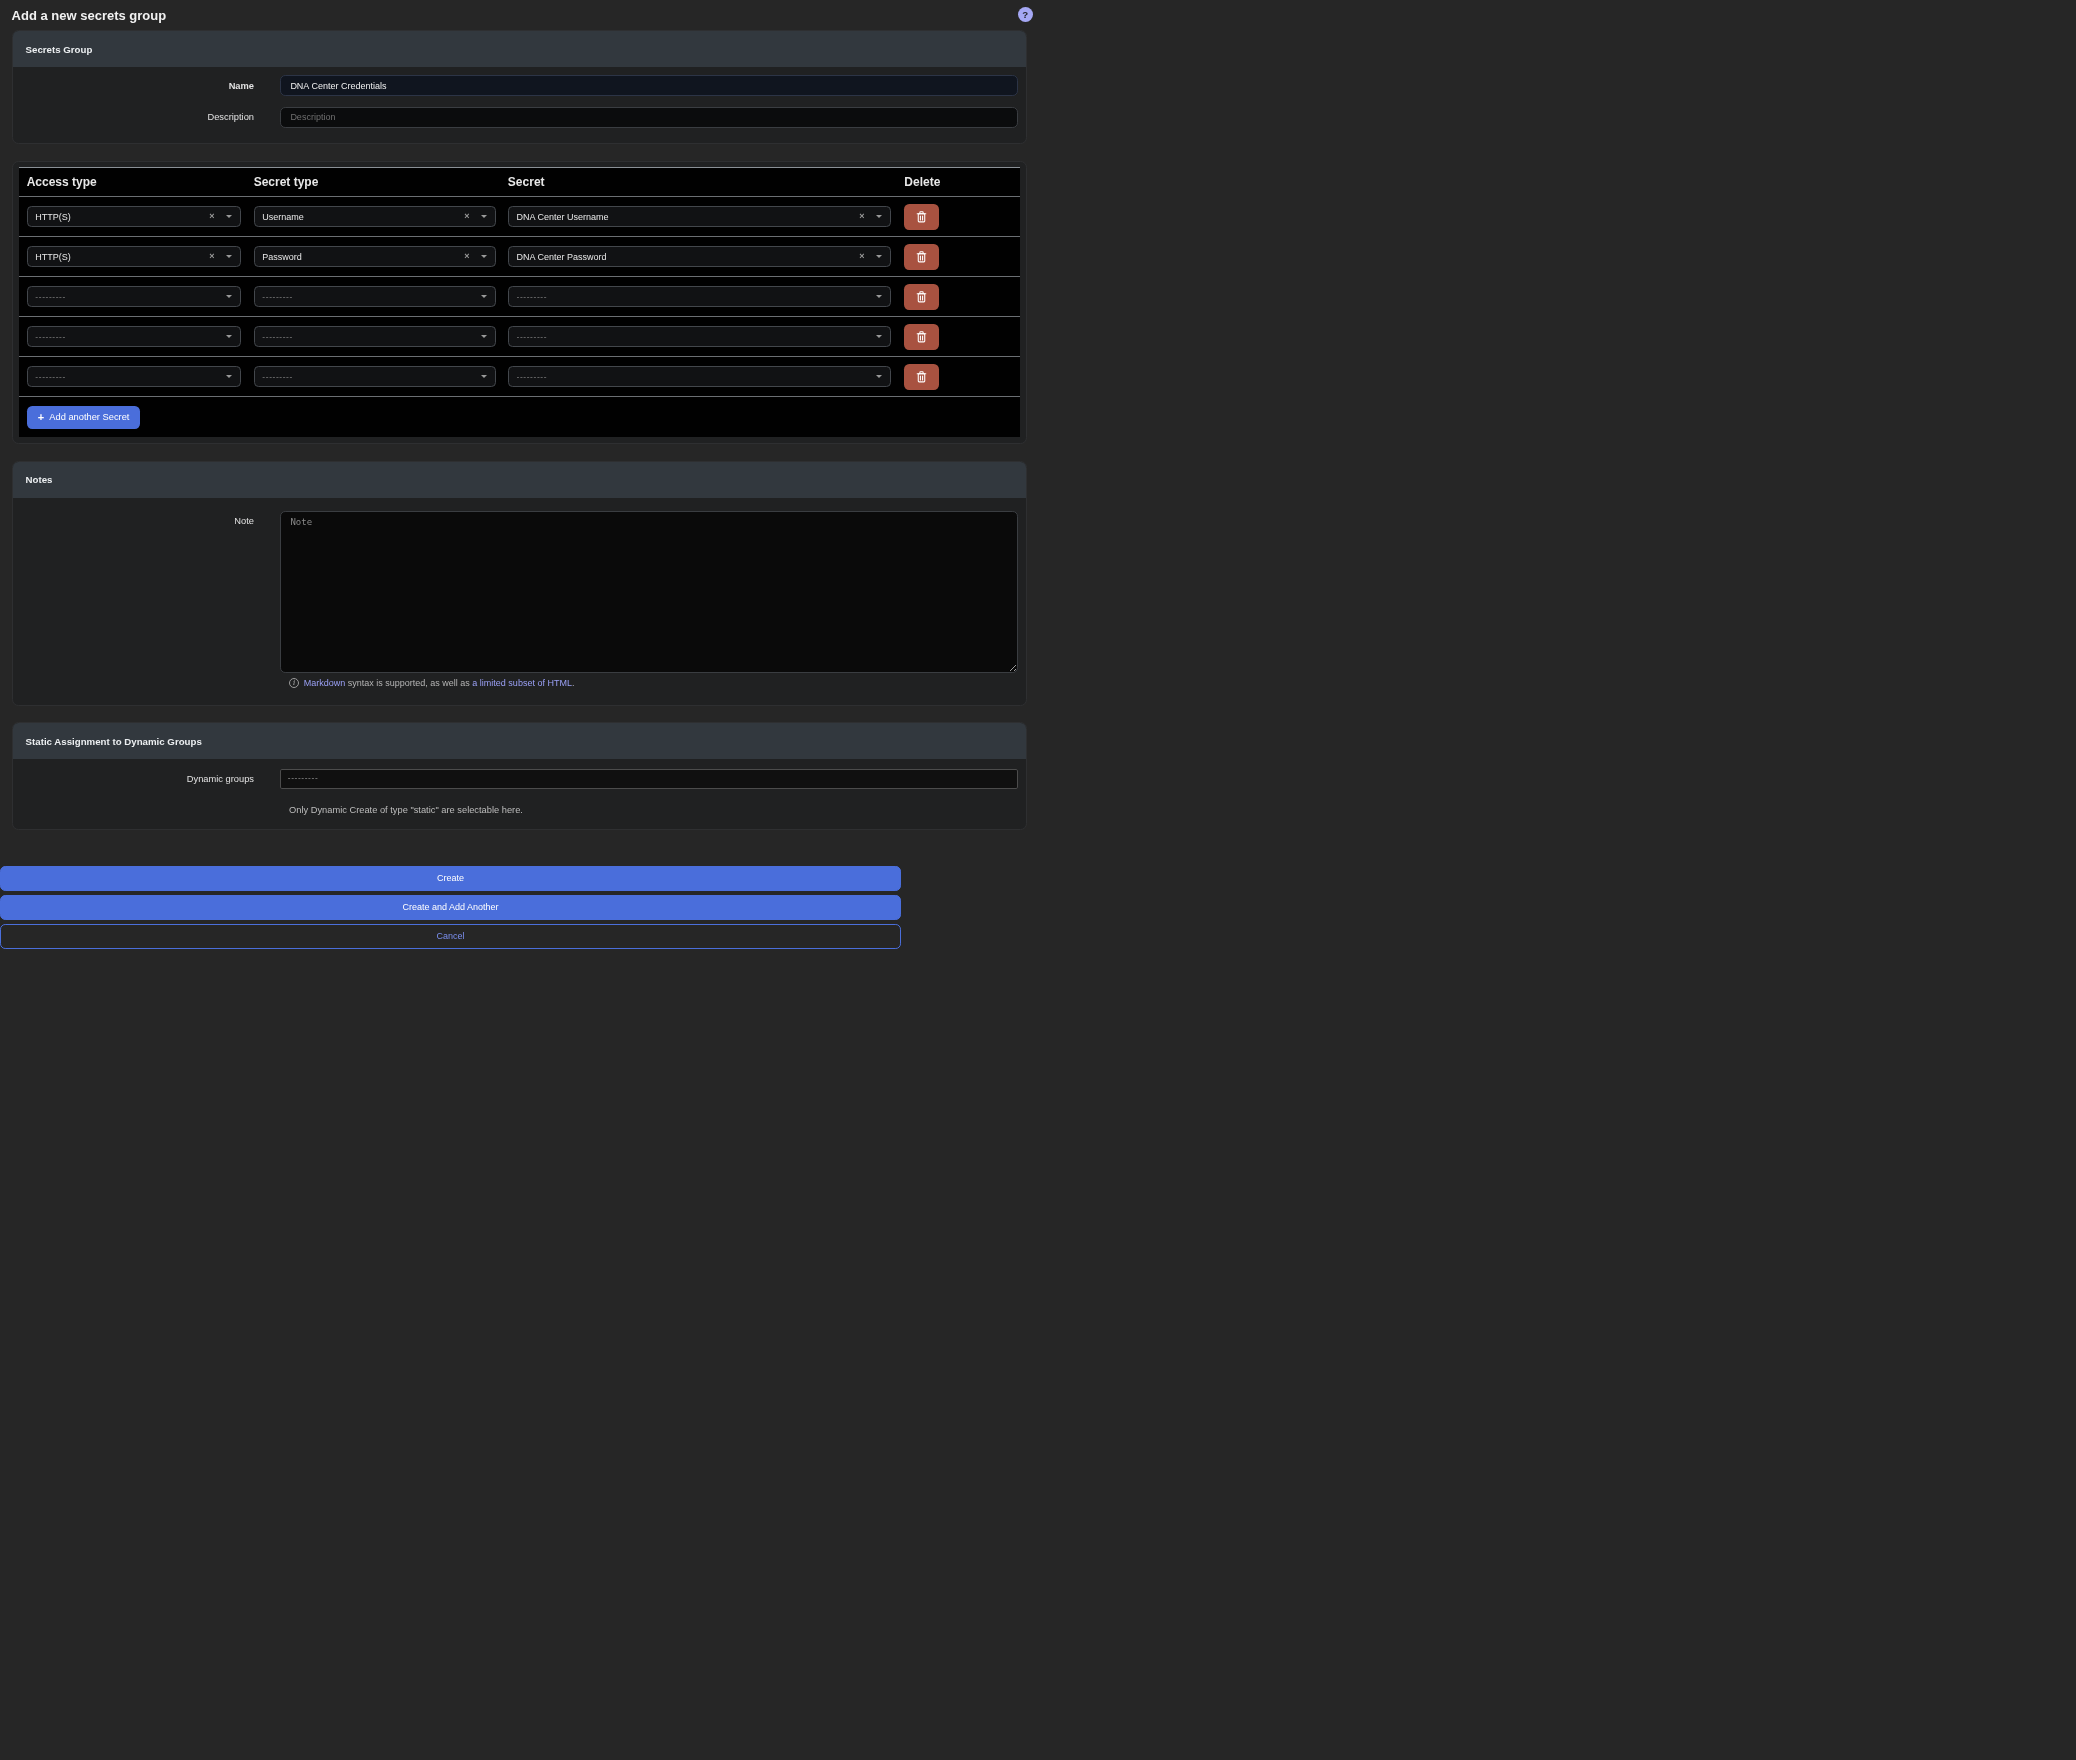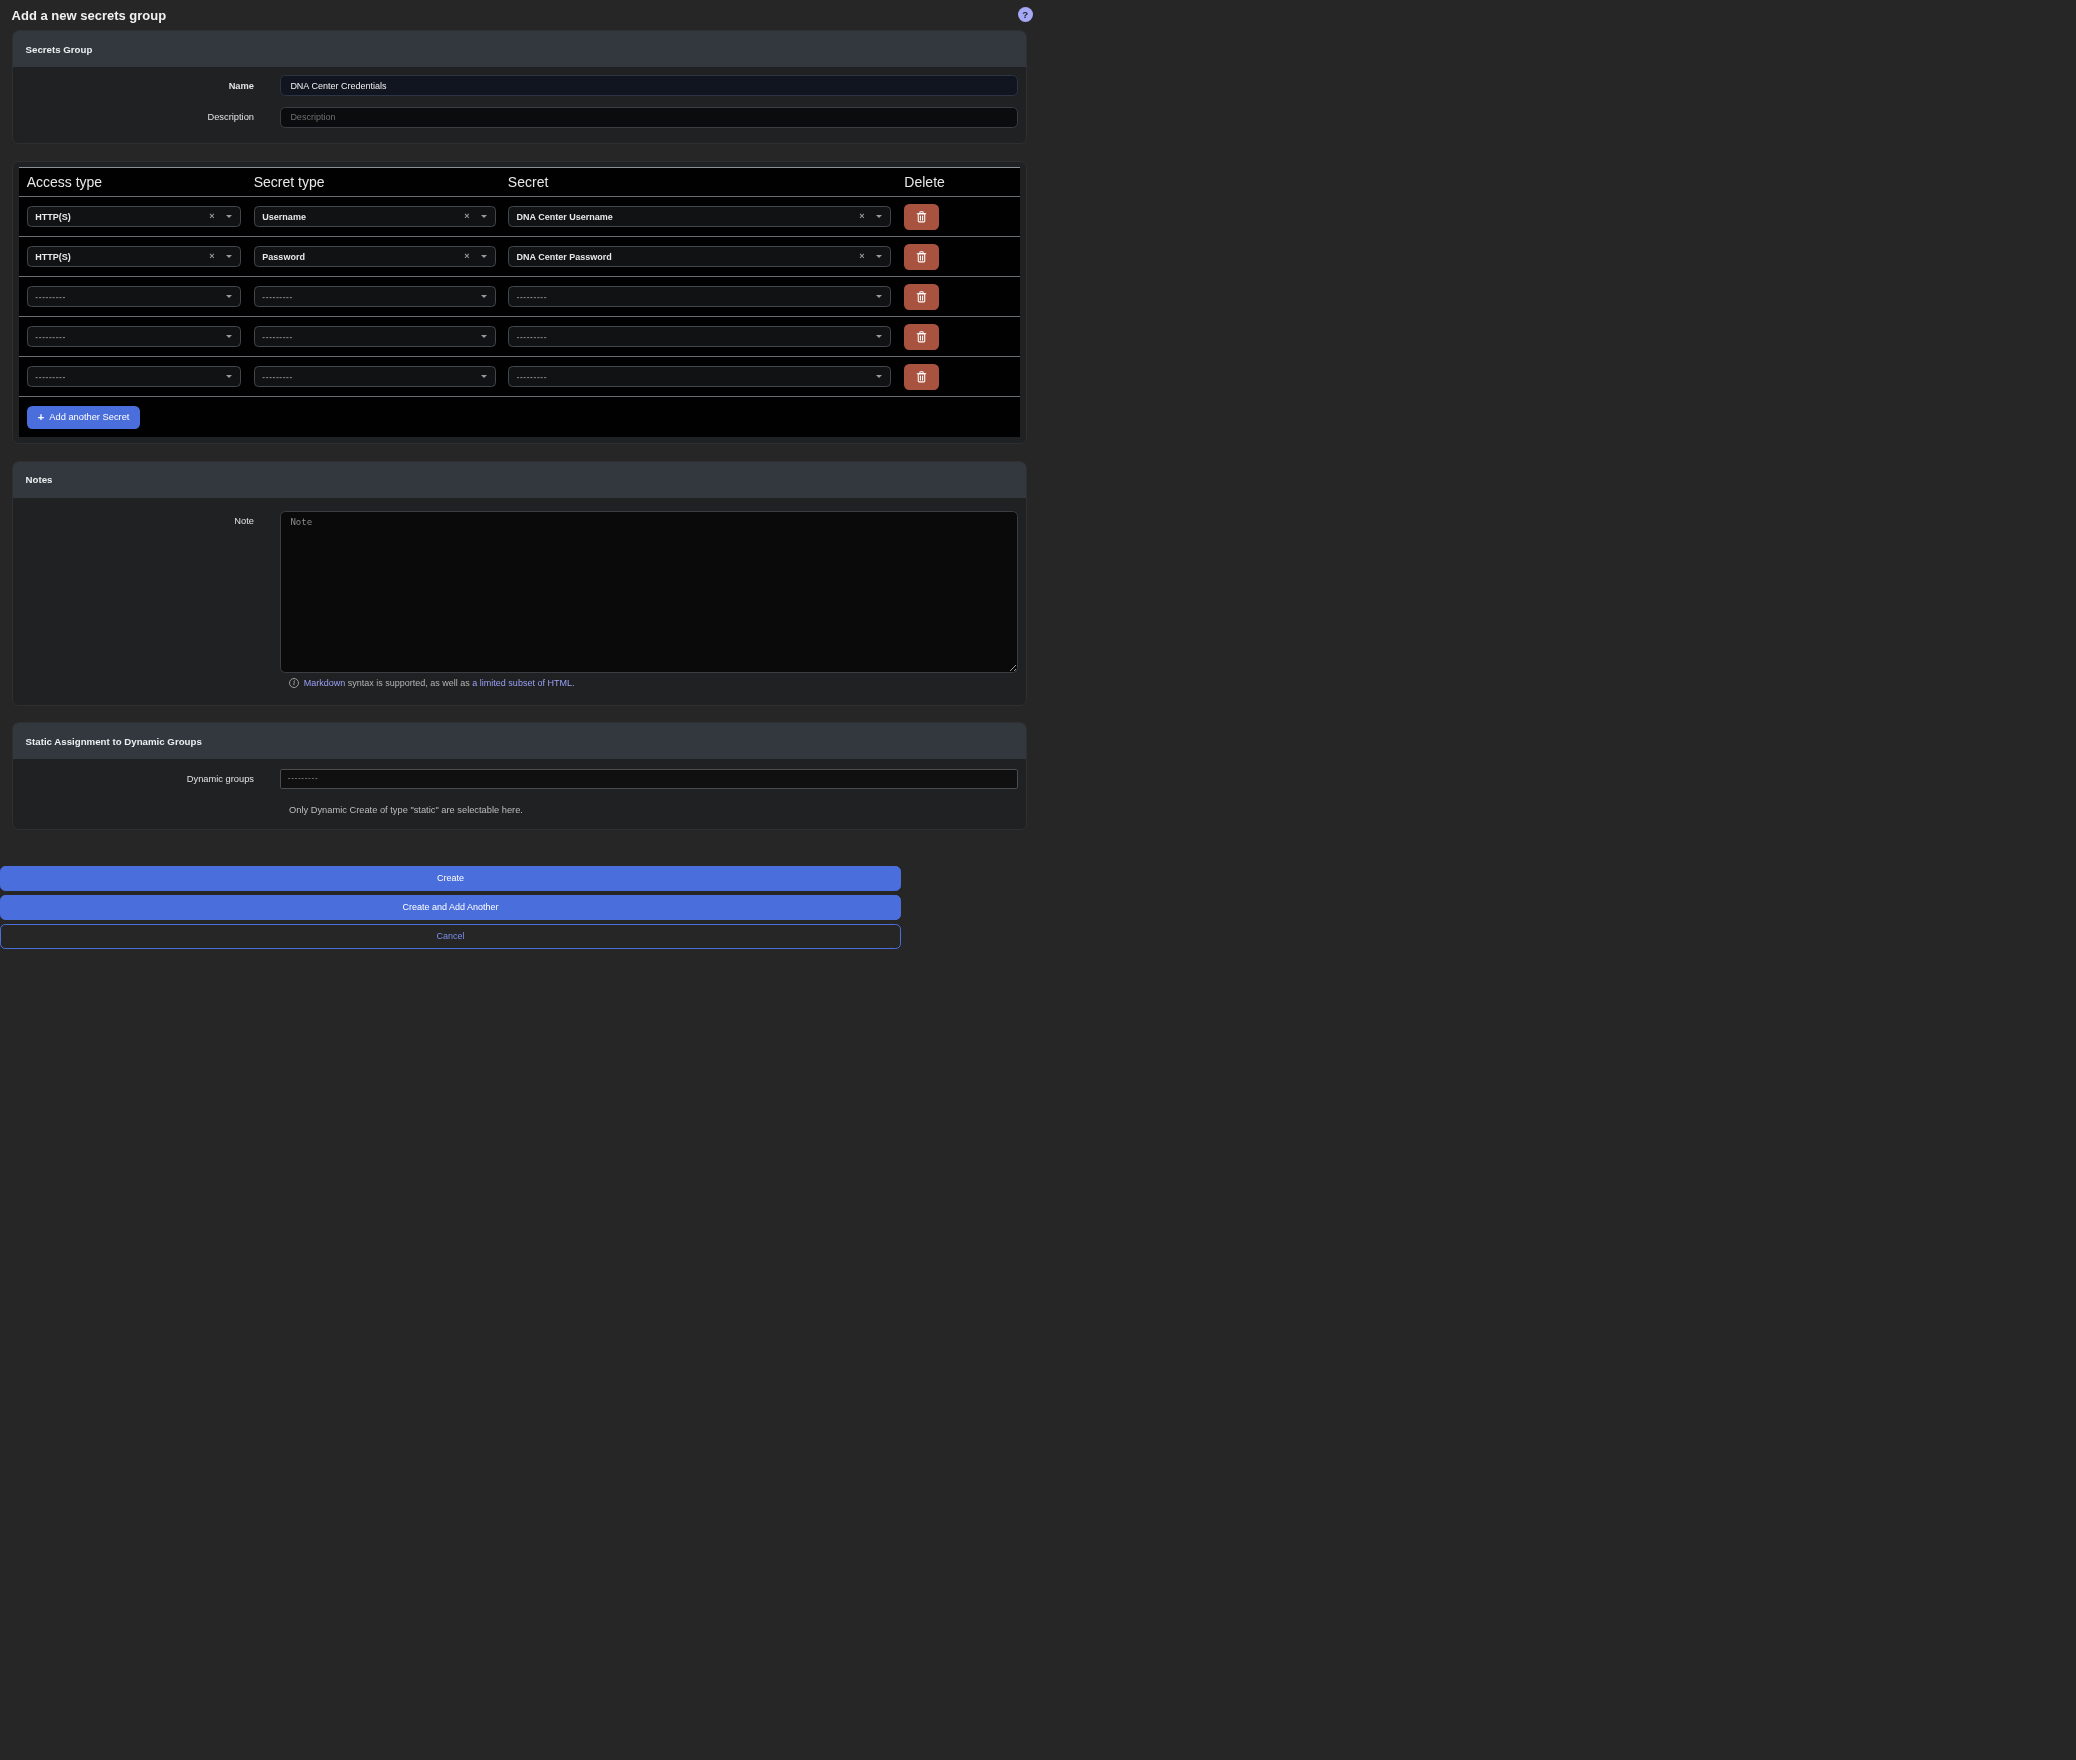--- a/index.html
+++ b/index.html
@@ -49,28 +49,28 @@
   
   .sa-body { padding:5.2px 6.4px 5.8px 6.4px; }
   .s-table { background:#010101; border-top:0.6px solid #8a9096; }
   .trow { display:flex; align-items:center; padding:0 7.7px; height:40px; border-bottom:0.6px solid #6b6f73; }
   .trow.head { height:29px; }
   .trow.btnrow { border-bottom:none; height:40px; }
   .col-a { flex:0 0 214px; margin-right:13px; }
   .col-b { flex:0 0 242px; margin-right:12.2px; }
   .col-c { flex:0 0 383px; margin-right:13.5px; }
   .col-d { flex:1; }
-  .th { font-size:14px; font-weight:normal; color:#e8e8e8; }
+  .th { font-size:12px; font-weight:bold; color:#e8e8e8; }
   
   .select {
     height:21px; background:#111214; border:0.6px solid #43474c; border-radius:4.5px;
     display:flex; align-items:center; padding:0 6.4px 0 7.7px;
     cursor:pointer; width:100%;
   }
-  .sel-text { flex:1; font-size:9px; color:#e8e8e8; white-space:nowrap; overflow:hidden;font-weight:bold; }
+  .sel-text { flex:1; font-size:9px; color:#e8e8e8; white-space:nowrap; overflow:hidden; }
   .select.empty .sel-text { color:#7d7d7d; font-size:8.4px; letter-spacing:0.6px; }
   .sel-clear { color:#9a9a9a; font-size:9px; font-weight:bold; margin-right:11.6px; line-height:1; }
   .caret {
     width:0; height:0; margin-right:1.3px;
     border-left:3.2px solid transparent; border-right:3.2px solid transparent;
     border-top:3.9px solid #9a9a9a;
   }
   .trash-btn {
     width:35px; height:26px; border-radius:5.2px; border:none; cursor:pointer;
     background:#a85240; display:flex; align-items:center; justify-content:center;

